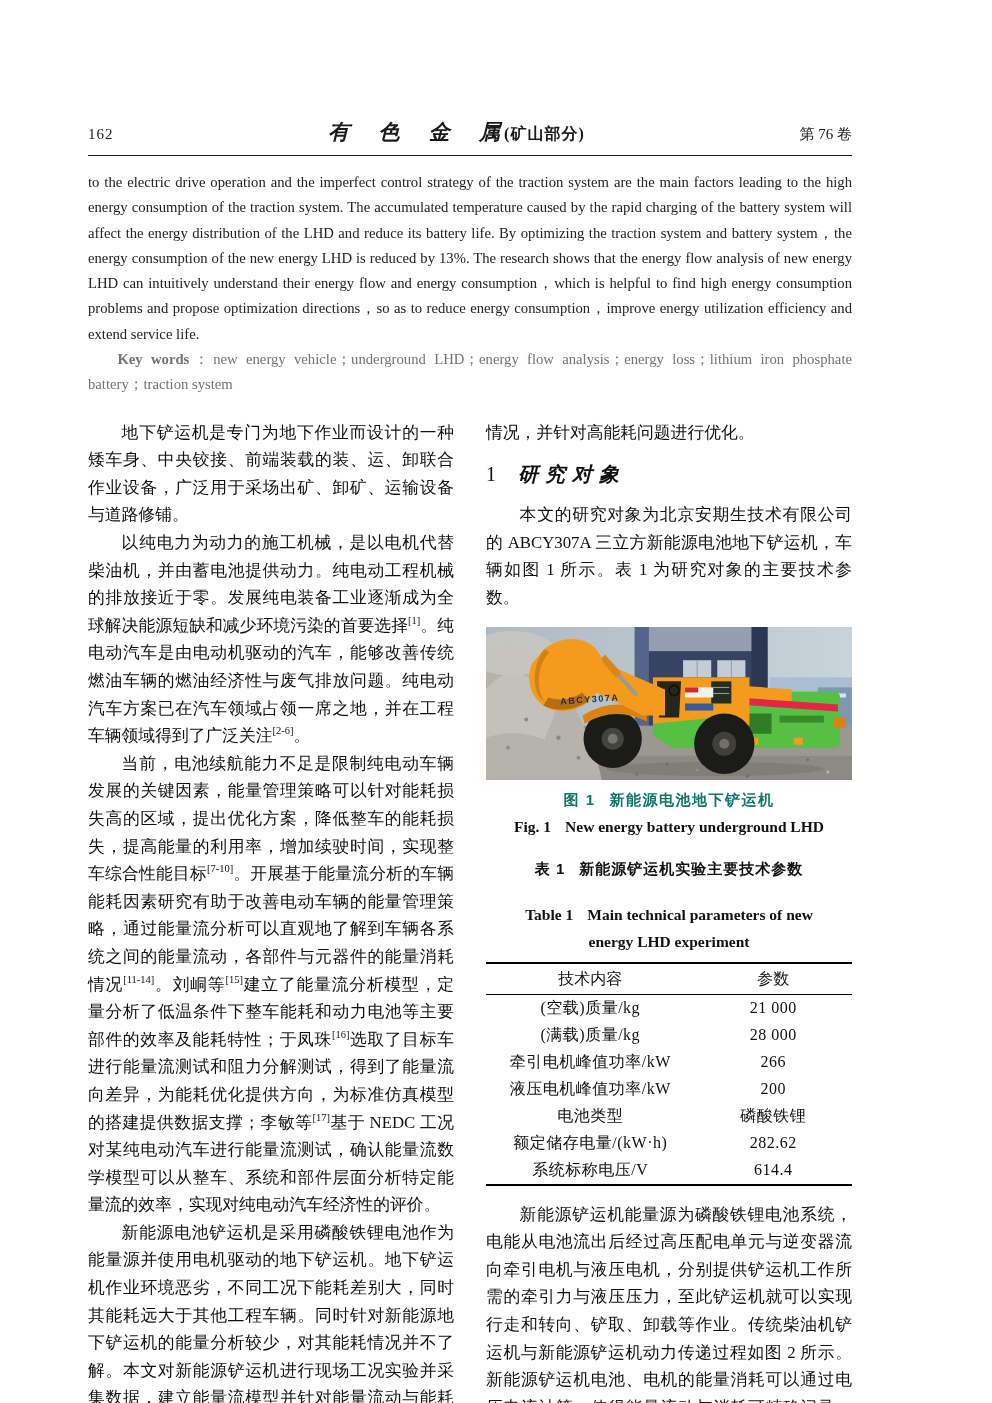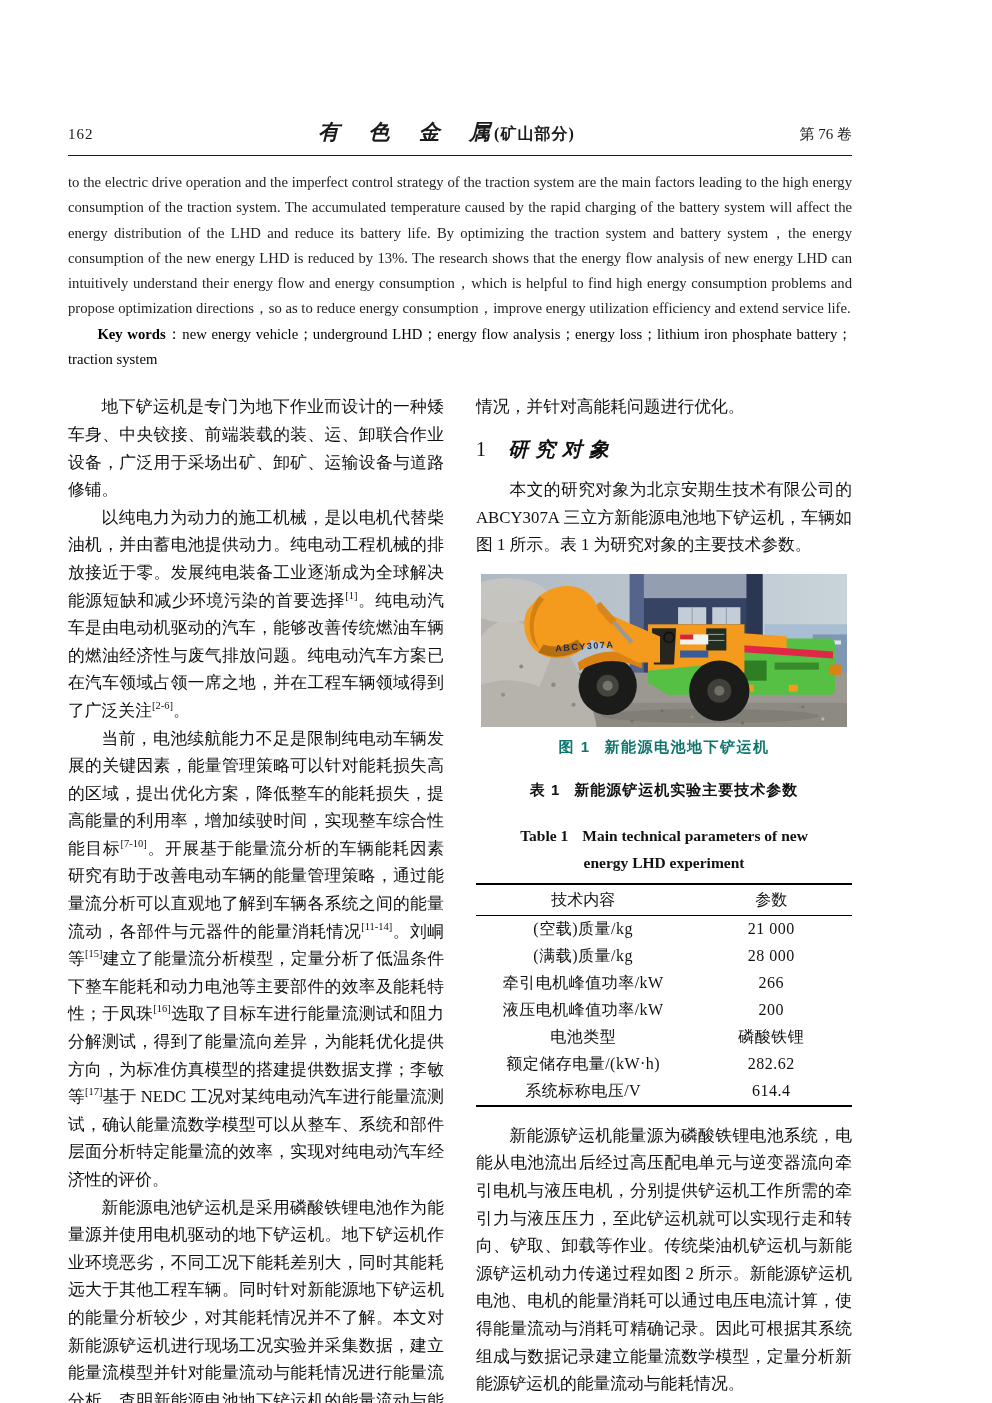--- a/index.html
+++ b/index.html
@@ -1,31 +1,31 @@
 <!DOCTYPE html>
 <html style="--c-orange: #F49A1C; --c-orange_dark: #DB8212; --c-green: #55C043; --c-green_dark: #2F7D24; --c-red: #E02746; --c-navy: #364362; --c-sky1: #AEB9C3; --c-sky2: #C9D3DA; --c-ground: #9B9791; --c-rock: #B6B3AD; --c-tire: #1B1B19;"><head>
 <meta charset="utf-8">
 <style>
   html,body{margin:0;padding:0;background:#ffffff;}
   .page{
     position:relative;width:944px;height:1403px;box-sizing:border-box;
-    padding:118px 92px 0 68px;background:#fff;overflow:hidden;
+    padding:118px 92px 0 88px;background:#fff;overflow:hidden;
     font-family:"Liberation Serif",serif;color:#1a1a1a;
   }
   
   .header{display:flex;justify-content:space-between;align-items:baseline;
     border-bottom:1.6px solid #1a1a1a;padding-bottom:9px;}
   .pagenum{font-size:15px;letter-spacing:1px;}
   .journal{font-size:21px;font-weight:bold;font-style:italic;letter-spacing:12px;
     font-family:"Liberation Serif",serif;}
   .journal .jsub{font-size:16px;font-weight:600;font-style:normal;letter-spacing:1px;margin-left:-8px;}
   .vol{font-size:15px;}
   
   .abstract{margin-top:14px;font-size:14.7px;line-height:25.3px;text-align:justify;color:#222;}
-  .keywords{font-size:14.7px;line-height:25.3px;text-align:justify;color:#000000;text-indent:2em;}
+  .keywords{font-size:14.7px;line-height:25.3px;text-align:justify;color:#737373;text-indent:2em;}
   .keywords b{font-weight:bold;}
   
   .columns{display:flex;gap:32px;margin-top:21px;}
   .col{width:387px;}
   p.zh{font-size:16.8px;line-height:27.6px;text-align:justify;margin:0;color:#111;}
   p.indent{text-indent:2em;}
   sup{font-size:10.5px;line-height:0;vertical-align:super;}
   
   .sec{margin:15px 0 13px 0;font-size:20px;font-weight:600;font-style:italic;color:#111;}
   .sec .sec-num{margin-right:22px;font-style:normal;font-weight:500;}
@@ -181,20 +181,21 @@
             <g>
               <path d="M58,22 C78,6 104,10 113,27 C121,42 118,58 104,72 C92,84 71,88 57,78 C43,68 40,49 46,36 Z" style="fill:var(--c-orange,#F49A1C)"></path>
               <path d="M58,22 C49,34 45,52 52,68 L60,77 C49,62 50,39 63,25 Z" style="fill:#C97A12;opacity:0.8"></path>
               <path d="M57,78 Q78,88 102,74 L96,65 Q78,76 62,70 Z" style="fill:#B56F10"></path>
             </g>
 
             <text x="74" y="77" transform="rotate(-4 74 77)" style="font-family:'Liberation Sans',sans-serif;font-size:9px;font-weight:bold;letter-spacing:1.5px;fill:#1F2C4E">ABCY307A</text>
           </g>
         </svg>
         <figcaption class="cap-zh"><span class="cap-label">图 1</span><span>新能源电池地下铲运机</span></figcaption>
+        <figcaption class="cap-en"><span class="cap-label">Fig. 1</span><span>New energy battery underground LHD</span></figcaption>
       </figure>
 
       <div class="tbl-title-zh"><span class="cap-label">表 1</span><span>新能源铲运机实验主要技术参数</span></div>
       <div class="tbl-title-en"><span class="cap-label">Table 1</span><span>Main technical parameters of new</span></div>
       <div class="tbl-title-en2">energy LHD experiment</div>
 
       <table class="params">
         <thead>
           <tr>
             <th class="c1">技术内容</th>

